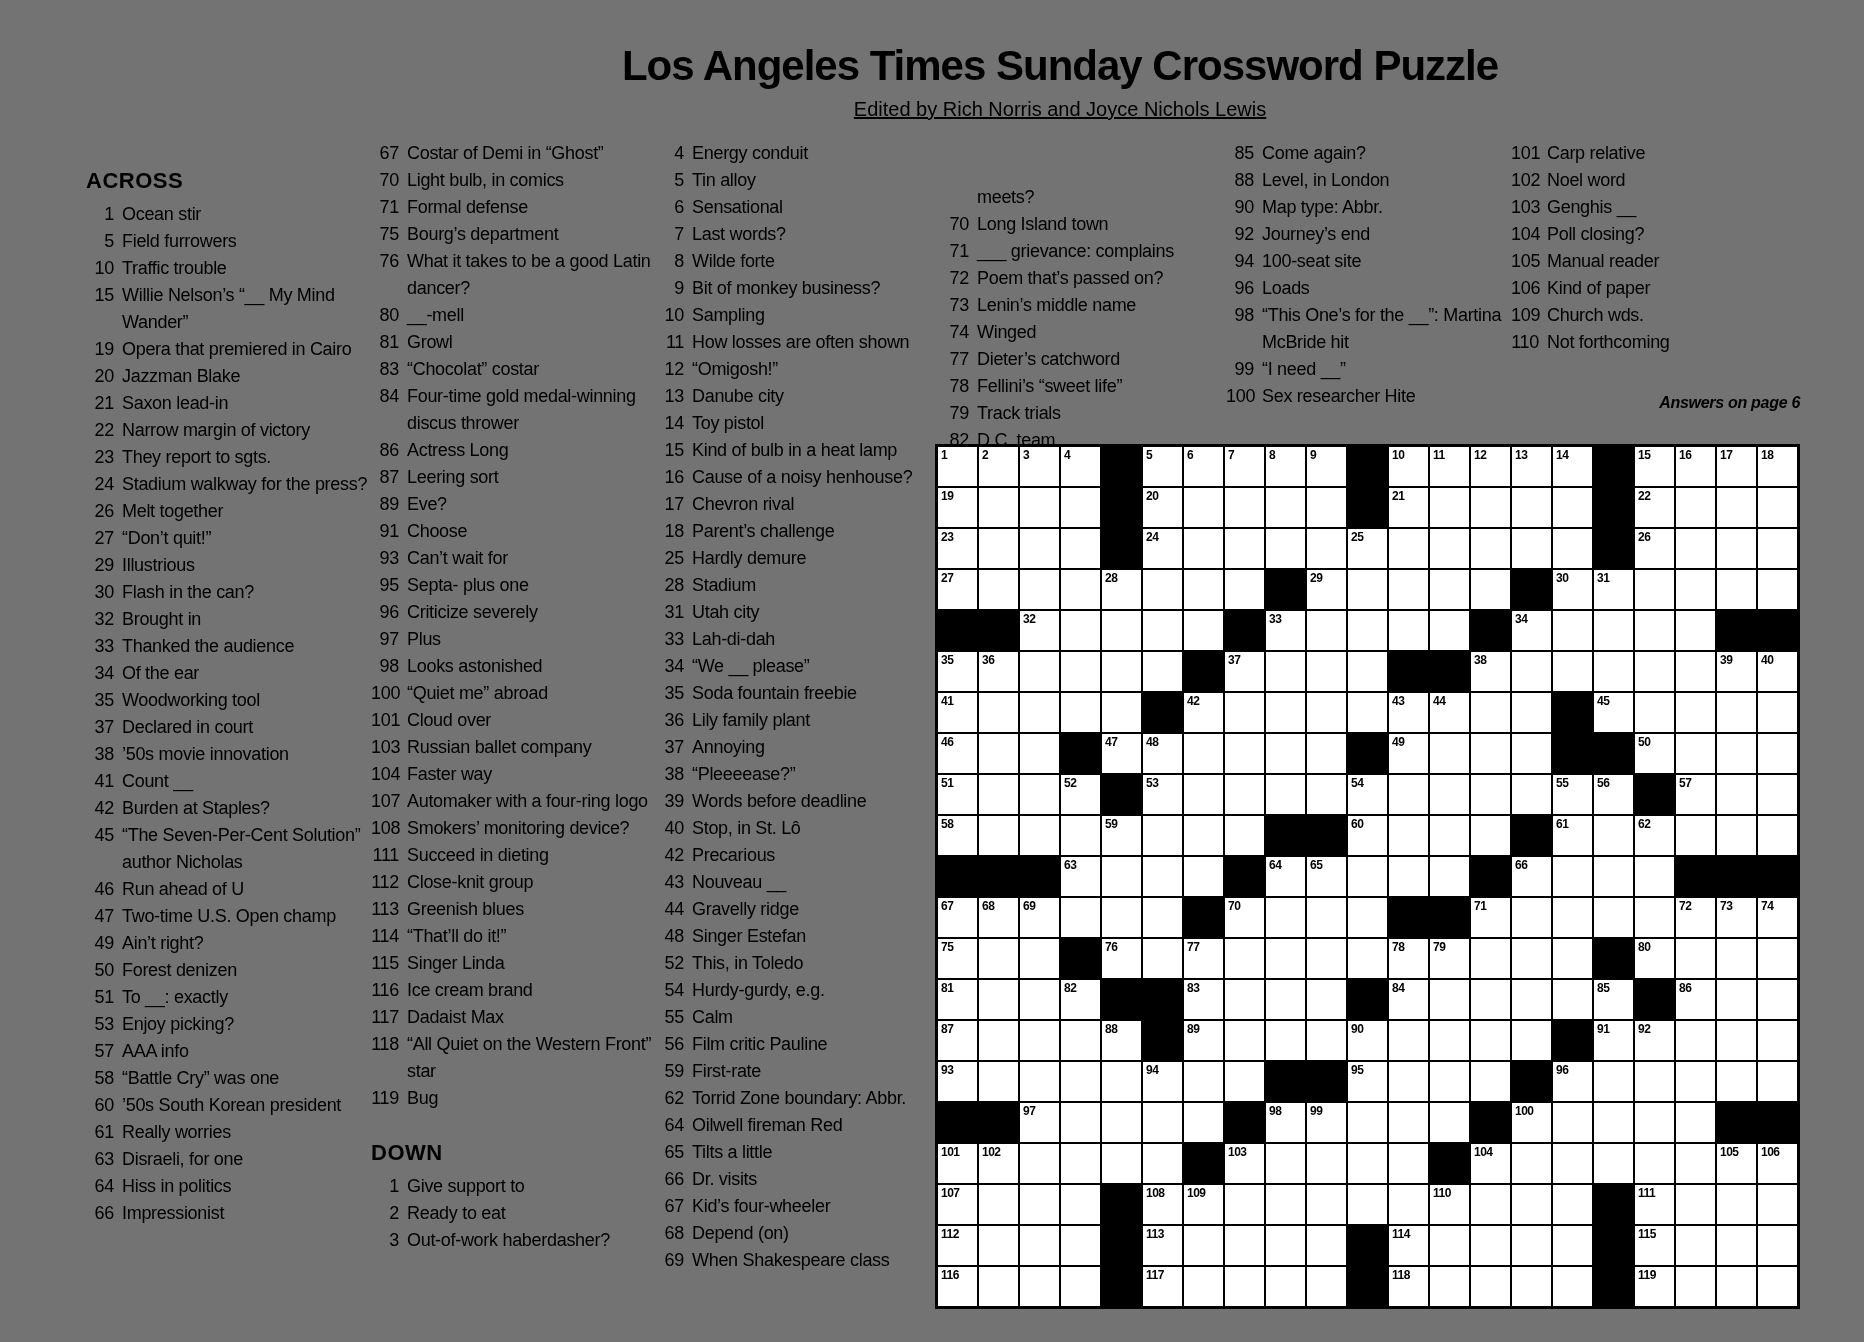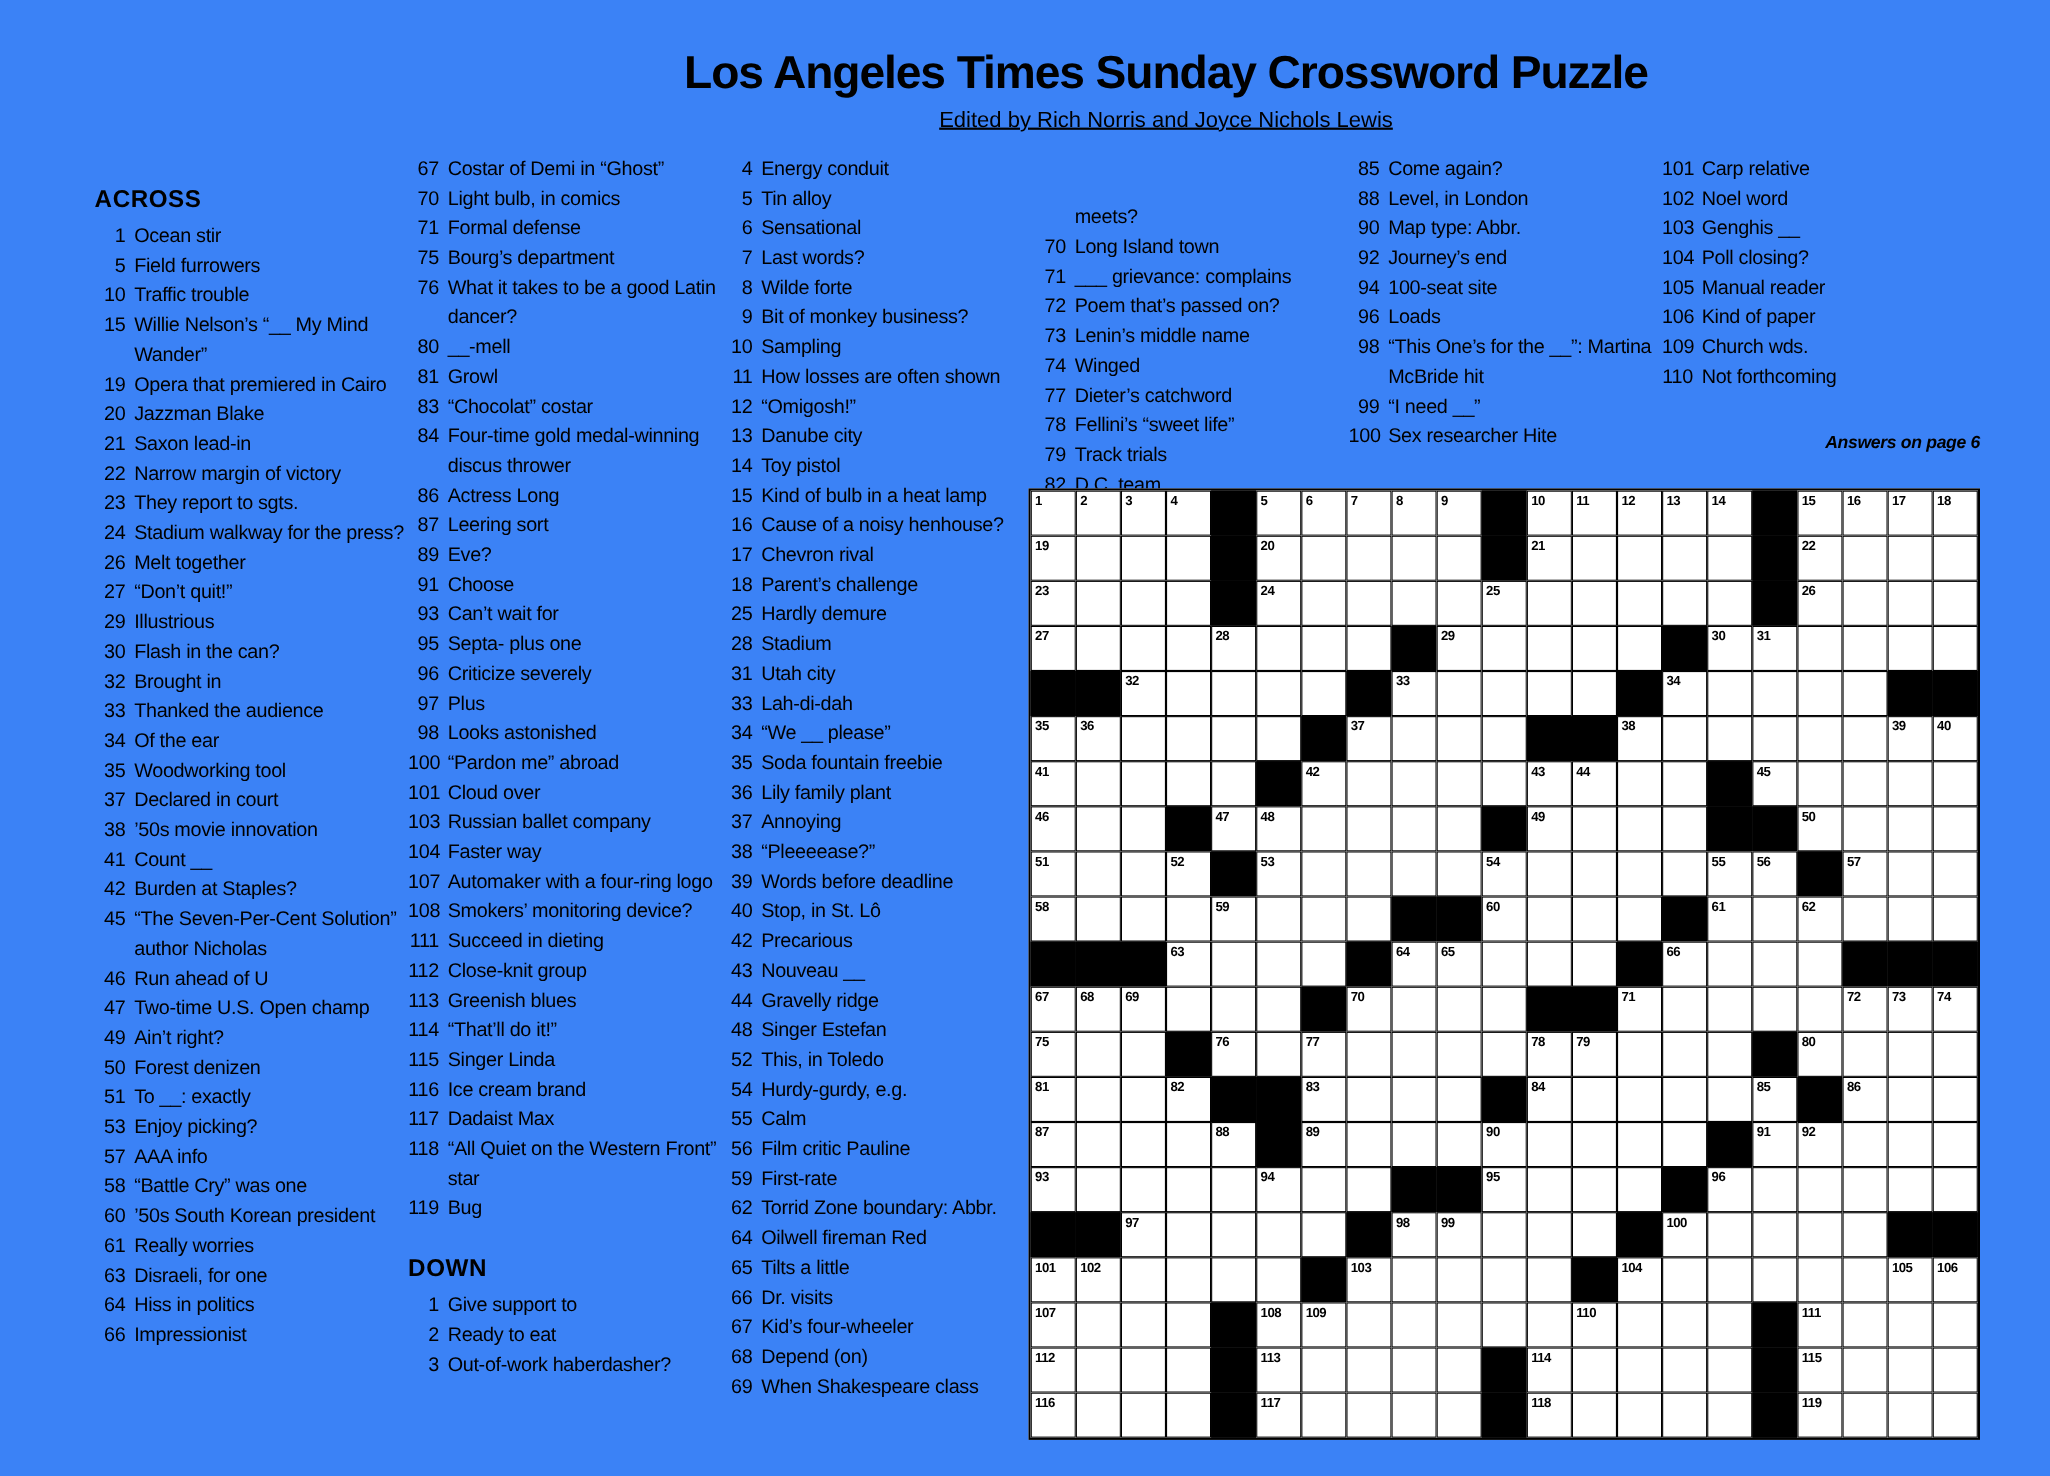--- a/index.html
+++ b/index.html
@@ -1,17 +1,17 @@
 <!DOCTYPE html>
 <html><head>
 <meta charset="utf-8">
 <style>
   * { margin:0; padding:0; box-sizing:border-box; }
   body { background:#e8e8e8; font-family:"Liberation Sans", sans-serif; color:#000; }
-  .page { position:relative; width:1864px; height:1342px; background:#3b82f6; overflow:hidden; }
+  .page { position:relative; width:1864px; height:1342px; background:#737373; overflow:hidden; }
 
   .title-block { position:absolute; left:420px; top:42px; width:1280px; text-align:center; }
   .main-title { font-size:42px; font-weight:bold; letter-spacing:-1px; line-height:48px; }
   .subtitle { font-size:20px; line-height:26px; margin-top:6px;text-decoration:underline; }
 
   .clue-col { position:absolute; top:140px; width:282px; }
   .clue-col:nth-child(1){ left:86px; }
   .clue-col:nth-child(2){ left:371px; }
   .clue-col:nth-child(3){ left:656px; }
   .clue-col:nth-child(4){ left:941px;margin-top:44px; }
@@ -260,21 +260,21 @@
         <div class="clue-line">
           <span class="cnum">97</span>
           <span class="ctext">Plus</span>
         </div>
         <div class="clue-line">
           <span class="cnum">98</span>
           <span class="ctext">Looks astonished</span>
         </div>
         <div class="clue-line">
           <span class="cnum">100</span>
-          <span class="ctext">“Pardon me” abroad</span>
+          <span class="ctext">“Quiet me” abroad</span>
         </div>
         <div class="clue-line">
           <span class="cnum">101</span>
           <span class="ctext">Cloud over</span>
         </div>
         <div class="clue-line">
           <span class="cnum">103</span>
           <span class="ctext">Russian ballet company</span>
         </div>
         <div class="clue-line">

